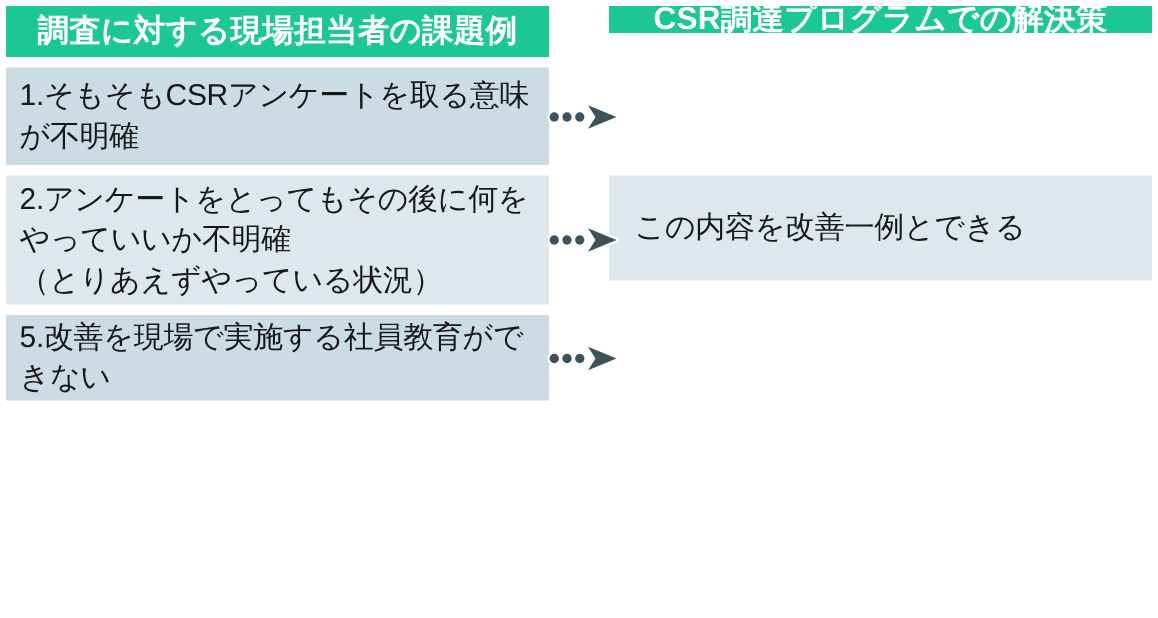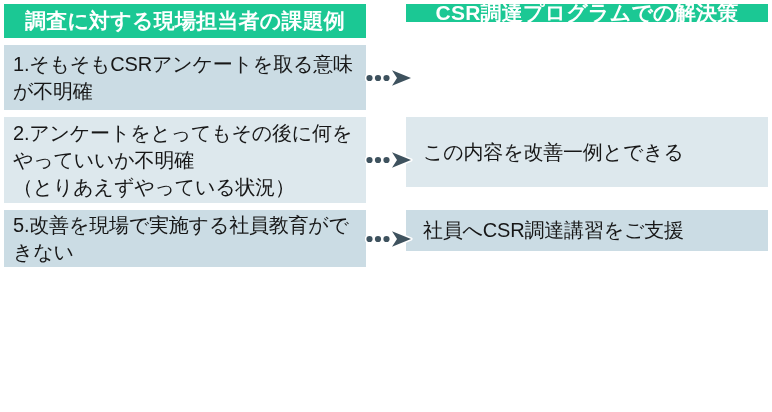--- a/index.html
+++ b/index.html
@@ -166,18 +166,15 @@
 きない</span>
     </div>
     <div class="arrow-wrap">
       <svg width="48" height="20" viewBox="0 0 48 20" aria-hidden="true">
         <circle class="arrow-shape" cx="4.5" cy="10" r="3.1"></circle>
         <circle class="arrow-shape" cx="13" cy="10" r="3.1"></circle>
         <circle class="arrow-shape" cx="21.5" cy="10" r="3.1"></circle>
         <path class="arrow-shape" d="M27 2.2 L46 10 L27 17.8 L32 10 Z"></path>
       </svg>
     </div>
-    <div class="col-right cell cell-right shade-a">
-      <span class="txt">社員へCSR調達講習をご支援</span>
-    </div>
   </div>
 
 </div>
 
 </body></html>

